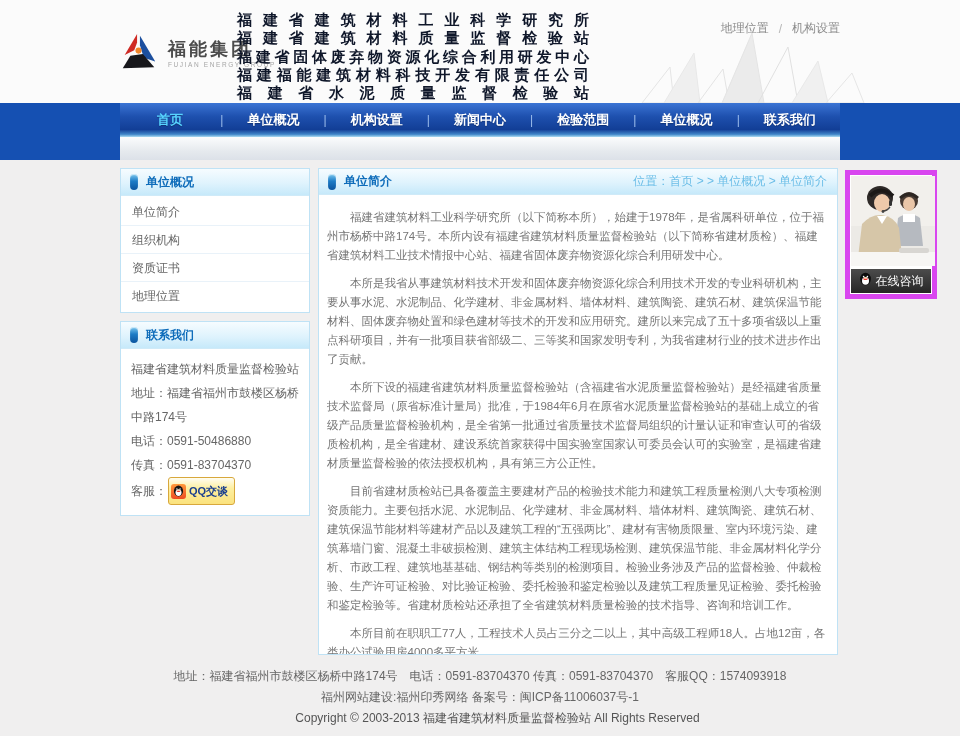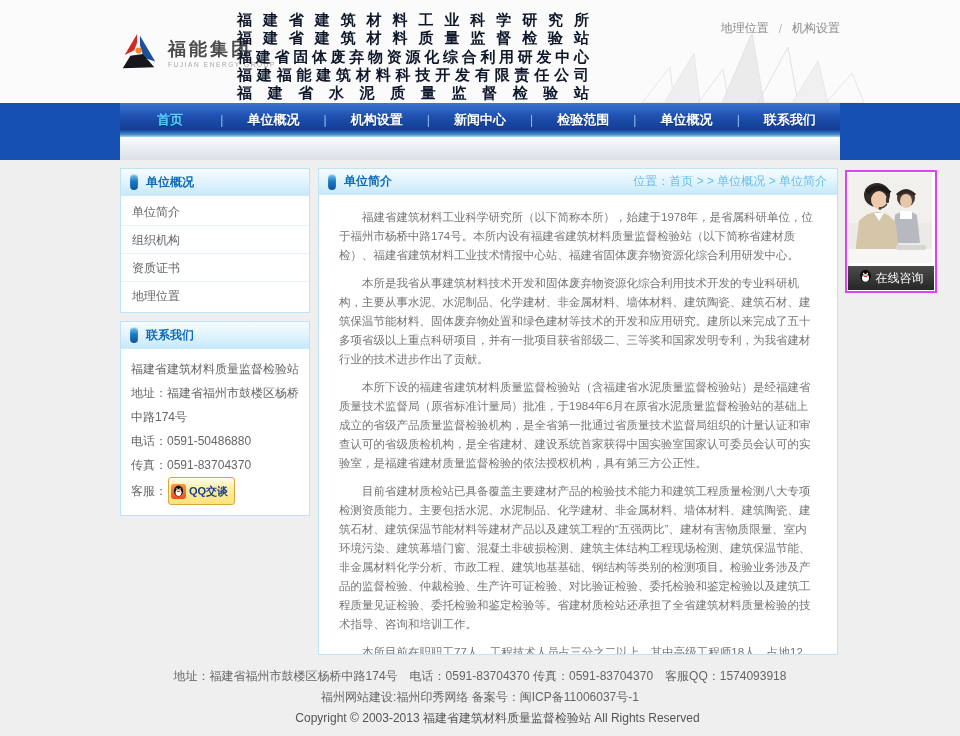--- a/index.html
+++ b/index.html
@@ -55,25 +55,25 @@
   .qq-ico { width:15px; height:15px; border-radius:3px; background:linear-gradient(180deg,#ff9a3c,#ee4a21); display:flex; align-items:center; justify-content:center; }
   .qq-btn .txt { font-size:11px; font-weight:bold; color:#1a3e8f; }
 
   
   .main { position:absolute; left:318px; top:168px; width:520px; height:487px; background:#fff; border:1px solid #bfe2f5; overflow:hidden; }
   .m-head { height:26px; display:flex; align-items:center; justify-content:space-between; padding:0 10px 0 9px;
             background:linear-gradient(180deg,#f6fcff 0%,#dff3fd 55%,#c6e9fa 100%); border-bottom:1px solid #cfeaf8; }
   .m-title-wrap { display:flex; align-items:center; }
   .m-title { font-size:12px; font-weight:bold; color:#0e6cba; }
   .crumb { font-size:12px; color:#6abde7; }
-  .m-body { padding:13px 20px; font-size:11.5px; color:#757575; line-height:19px; }
+  .m-body { padding:13px 8px; font-size:11.5px; color:#757575; line-height:19px; }
   .m-body p { text-indent:2em; margin:0 0 9px; }
 
   
-  .service { position:absolute; left:845px; top:170px; width:92px; background:#fff; border:2px solid #d946ef; padding:1px; }
+  .service { position:absolute; left:845px; top:170px; width:92px; background:#fff; border:5px solid #d946ef; padding:1px; }
   .service-photo { display:block; width:84px; height:90px; }
   .service-bar { margin-top:3px; height:24px; display:flex; align-items:center; justify-content:center; gap:4px;
                  background:linear-gradient(180deg,#4c4c4c,#262626); cursor:pointer; }
   .service-bar .txt { color:#fff; font-size:12px; }
 
   
   .footer { position:absolute; left:0; top:666px; width:960px; text-align:center; color:#666; font-size:12px; }
   .footer .f-line { line-height:21px; }
   .footer .f-line3 { color:#555;padding-left:35px; }
 </style>

